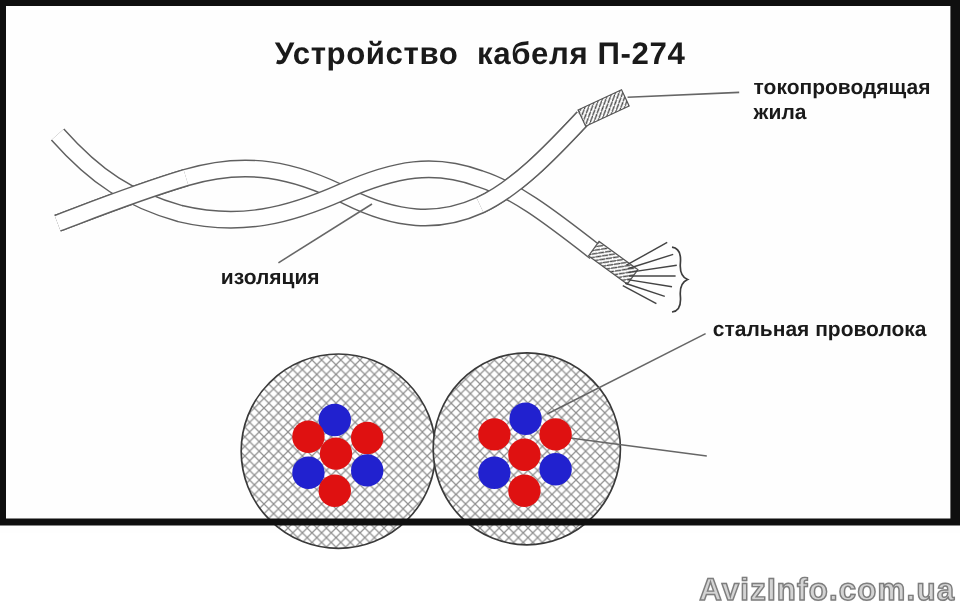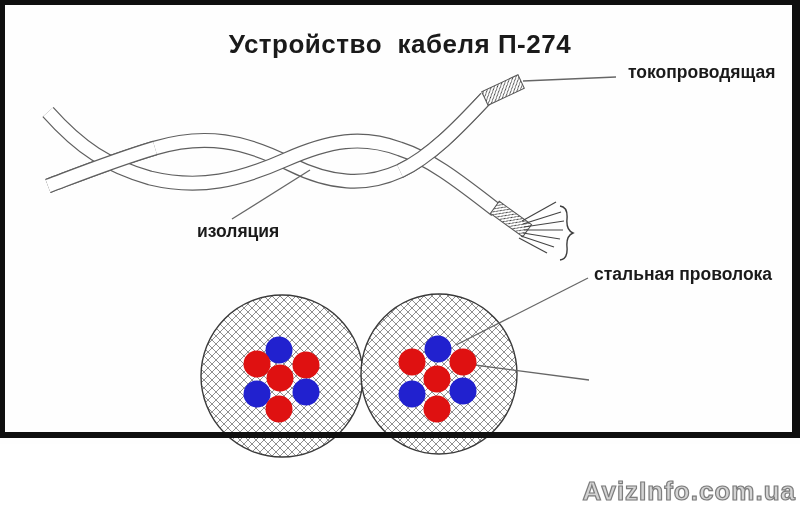--- a/index.html
+++ b/index.html
@@ -18,21 +18,21 @@
   .xsection{fill:url(#xhatch);stroke:#3a3a3a;stroke-width:1.4;}
   .brace{fill:none;stroke:#3d3d3d;stroke-width:1.4;}
   .lbl{position:absolute;color:var(--ink,#1a1a1a);font-weight:bold;
        font-size:17.5px;line-height:21px;white-space:nowrap;}
   .lbl span{display:block;}
   .title{position:absolute;left:0;right:0;top:29px;text-align:center;
        color:var(--ink,#1a1a1a);font-weight:bold;font-size:26px;
        letter-spacing:.5px;white-space:pre;}
   .lbl-conductor{left:628px;top:62px;width:172px;text-align:left;}
   .lbl-strands{left:585px;top:189px;line-height:21.5px;}
-  .lbl-insulation{left:197px;top:221px;}
+  .lbl-insulation{left:184px;top:221px;}
   .lbl-steel{left:594px;top:264px;}
   .lbl-copper{left:596px;top:367px;}
   .watermark{position:absolute;right:4px;top:476px;z-index:5;
        font-weight:bold;font-size:26px;letter-spacing:1px;
        color:var(--wm-fill,#d2d2d2);
        -webkit-text-stroke:1.2px var(--wm-stroke,#787878);
        text-shadow:0 0 1px #888;opacity:.95;white-space:nowrap;}
 </style>
 </head>
 <body>
@@ -108,20 +108,21 @@
         <circle cx="412" cy="394" r="13.5" fill="#2121cf"></circle>
         <circle cx="463" cy="391" r="13.5" fill="#2121cf"></circle>
         <circle cx="437" cy="409" r="13.5" fill="#df1111"></circle>
       </g>
   </svg>
 
   <div class="title">Устройство  кабеля П-274</div>
 
   <div class="lbl lbl-conductor">
     <span>токопроводящая</span>
+    <span>жила</span>
   </div>
 
 
   <div class="lbl lbl-insulation">изоляция</div>
   <div class="lbl lbl-steel">стальная проволока</div>
 
   <div class="border-box"></div>
   <div class="watermark">AvizInfo.com.ua</div>
 </div>
 

